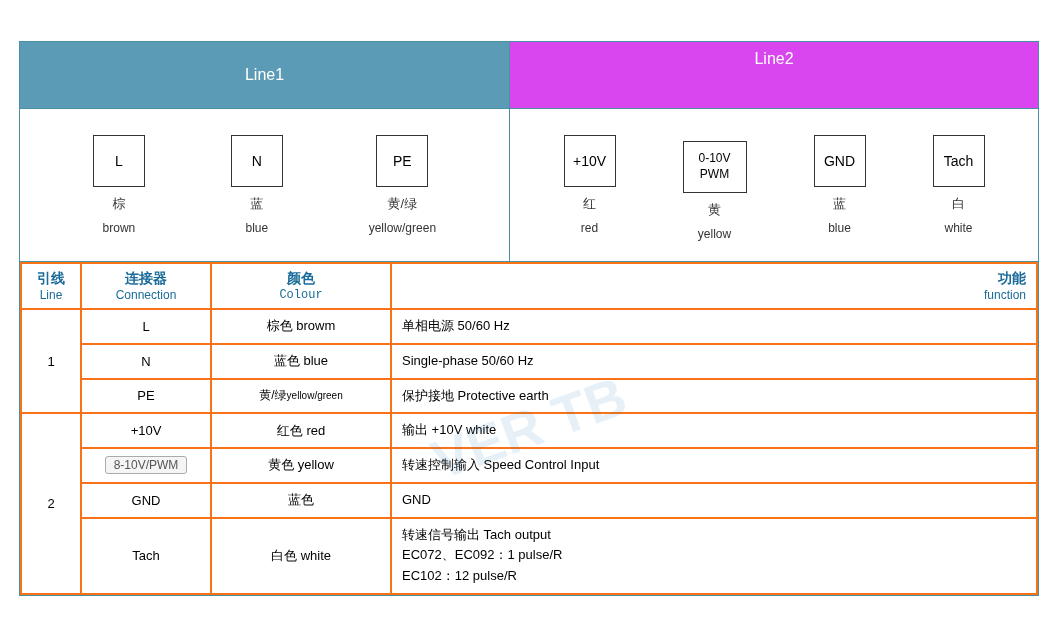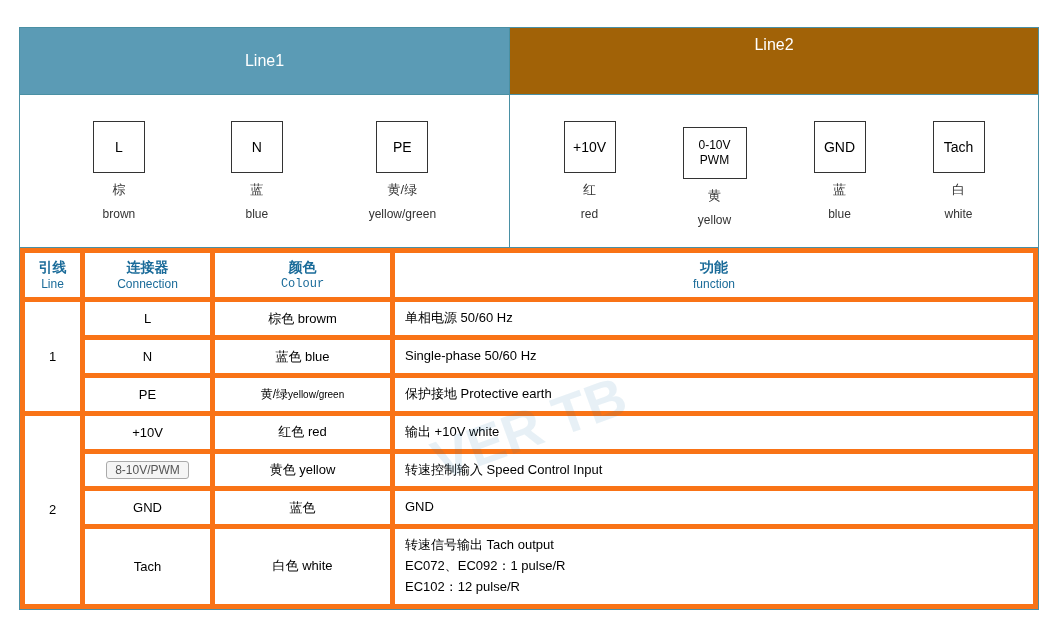--- a/index.html
+++ b/index.html
@@ -25,21 +25,21 @@
       flex: 0 0 490px;
       background: #5b9bb5;
       color: white;
       text-align: center;
       padding: 24px 0;
       font-size: 16px;
       border-right: 1px solid #4a90a4;
     }
     .header-line2 {
       flex: 1;
-      background: #a16207;
+      background: #d946ef;
       color: white;
       text-align: center;
       padding: 8px 0;
       font-size: 16px;
     }
     
     .diagram-row {
       display: flex;
       border-bottom: 1px solid #4a90a4;
     }
@@ -88,21 +88,21 @@
       font-size: 12px;
       color: #333;
       text-align: center;
     }
     
     .table-section {
       width: 100%;
       border-collapse: collapse;
     }
     .table-section th, .table-section td {
-      border: 5px solid #f97316;
+      border: 2px solid #f97316;
       padding: 6px 10px;
       vertical-align: middle;
       font-size: 13px;
     }
     .table-section thead tr th {
       background: #fff;
       font-weight: normal;
     }
     .th-line {
       width: 60px;
@@ -111,21 +111,21 @@
     .th-conn {
       width: 130px;
       text-align: center;
     }
     .th-color {
       width: 180px;
       text-align: center;
       font-family: Liberation Mono, monospace;
     }
     .th-func {
-      text-align: center;
+      text-align: right;
       border-radius: 6px;
     }
     .th-zh {
       color: #1a6b99;
       font-size: 14px;
       font-weight: bold;
       display: block;
     }
     .th-en {
       color: #1a6b99;

